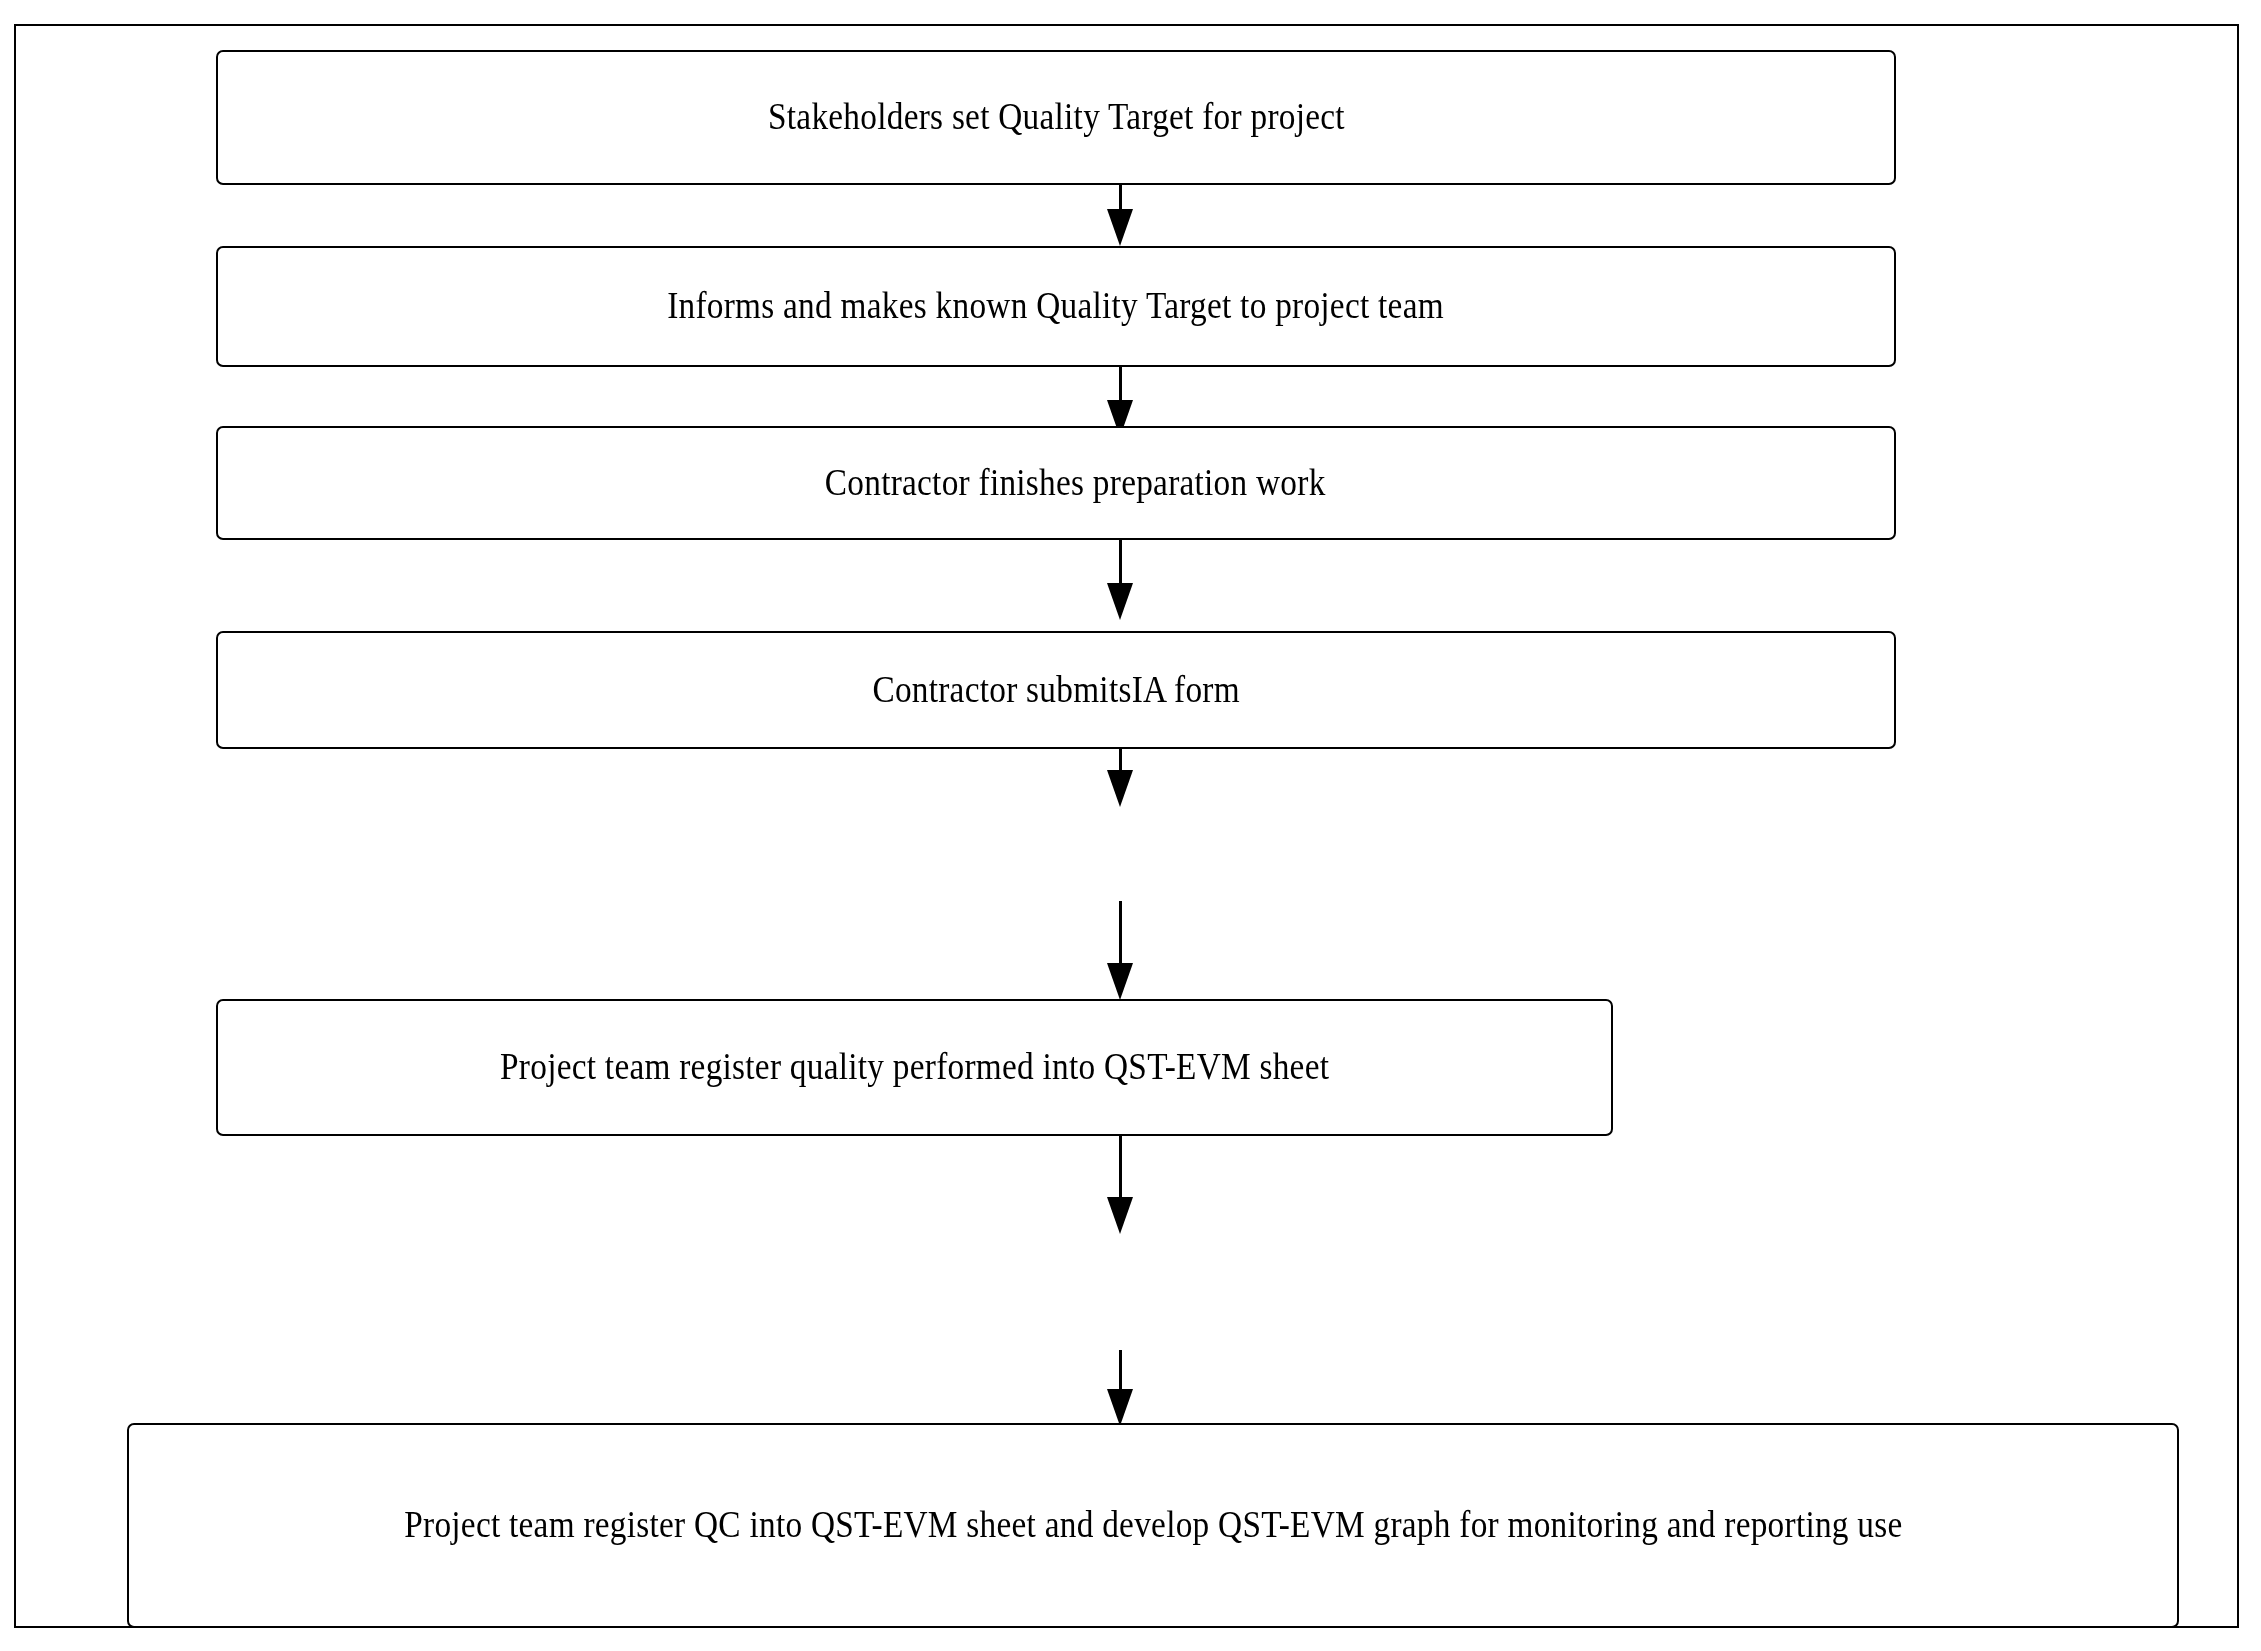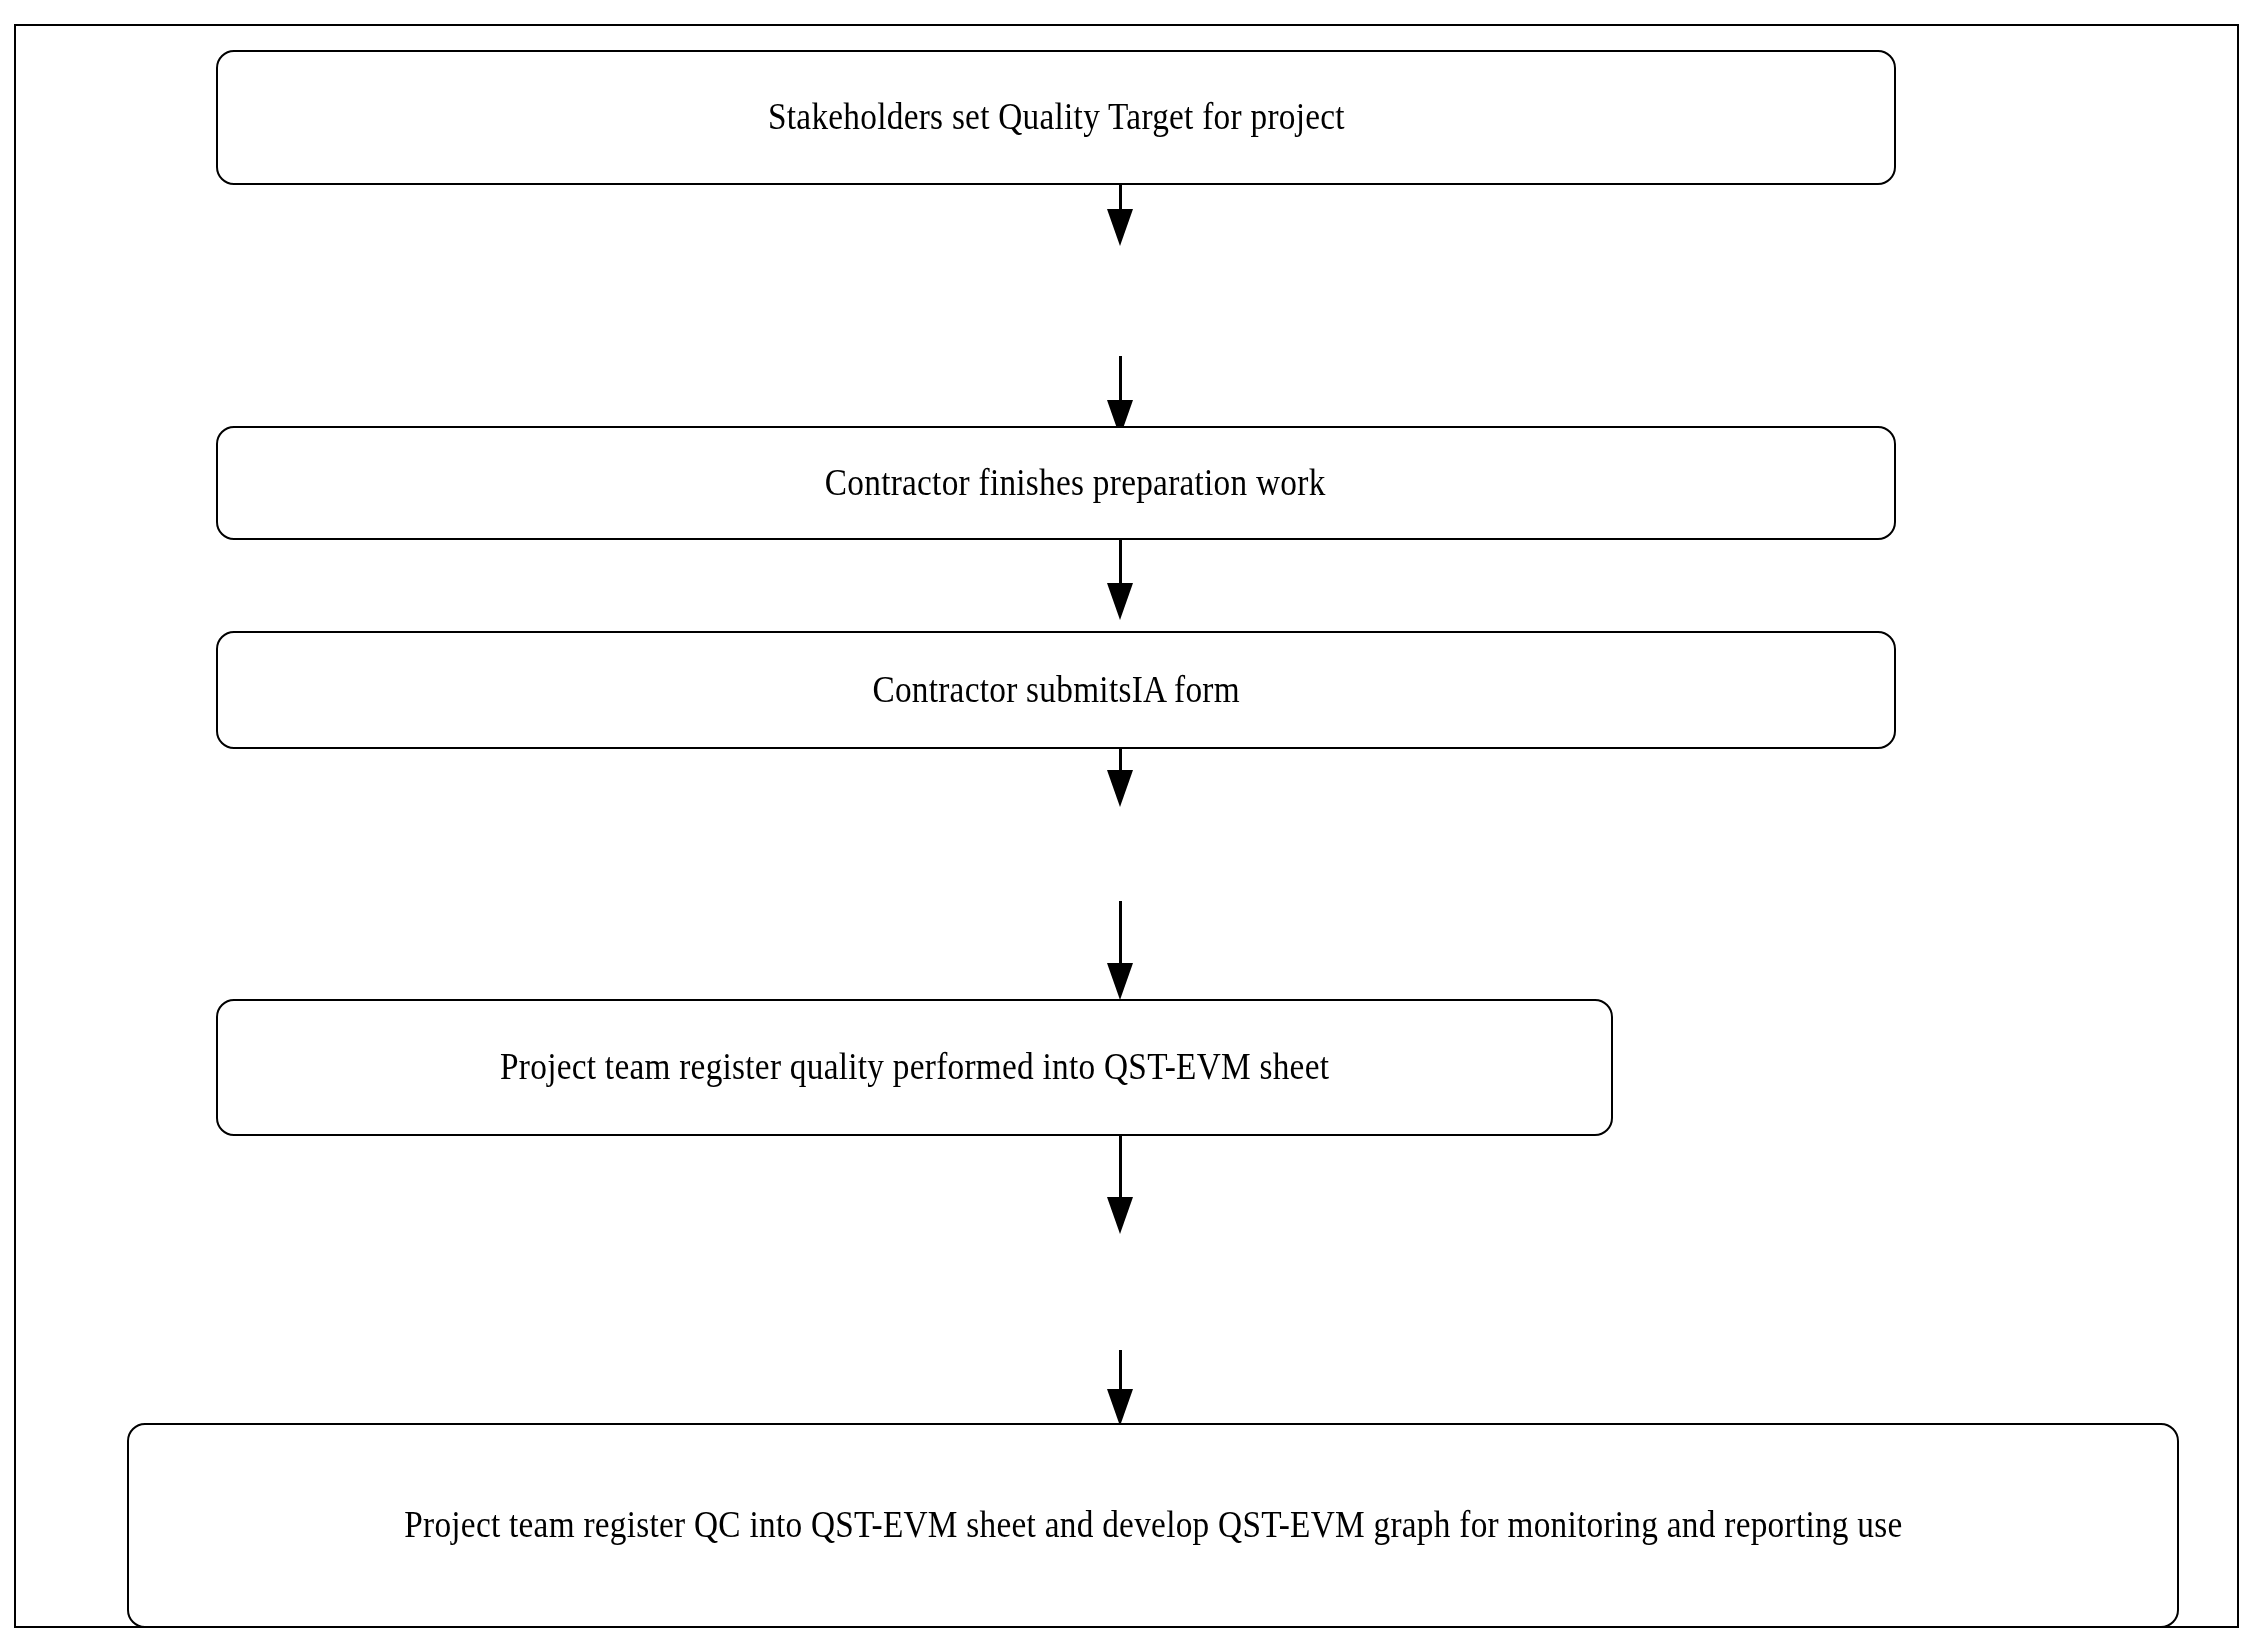--- a/index.html
+++ b/index.html
@@ -32,21 +32,21 @@
     border: 2.5px solid #000000;
     box-sizing: border-box;
     background: transparent;
   }
 
   
   .flow-node {
     position: absolute;
     box-sizing: border-box;
     border: 2.5px solid #000000;
-    border-radius: 18px;
+    border-radius: 7px;
     background: #ffffff;
     display: flex;
     align-items: center;
     justify-content: center;
     text-align: center;
     z-index: 3;
   }
 
   .flow-node .node-label {
     font-family: "Liberation Serif", "DejaVu Serif", serif;
@@ -92,20 +92,23 @@
 
   <div class="flow-node" style="left:216px; top:50px; width:1680px; height:135px;">
     <span class="node-label">Stakeholders set Quality Target for project</span>
   </div>
 
   <div class="connector" style="left:1119px; top:165px; width:2.5px; height:81px;">
     <div class="shaft" style="height:57px;"></div>
     <div class="head" style="top:44px;"></div>
   </div>
 
+  <div class="flow-node" style="left:216px; top:246px; width:1680px; height:121px;">
+    <span class="node-label">Informs and makes known Quality Target to project team</span>
+  </div>
 
   <div class="connector" style="left:1119px; top:356px; width:2.5px; height:81px;">
     <div class="shaft" style="height:57px;"></div>
     <div class="head" style="top:44px;"></div>
   </div>
 
   <div class="flow-node" style="left:216px; top:426px; width:1680px; height:114px;padding-left:39px;">
     <span class="node-label">Contractor finishes preparation work</span>
   </div>
 

